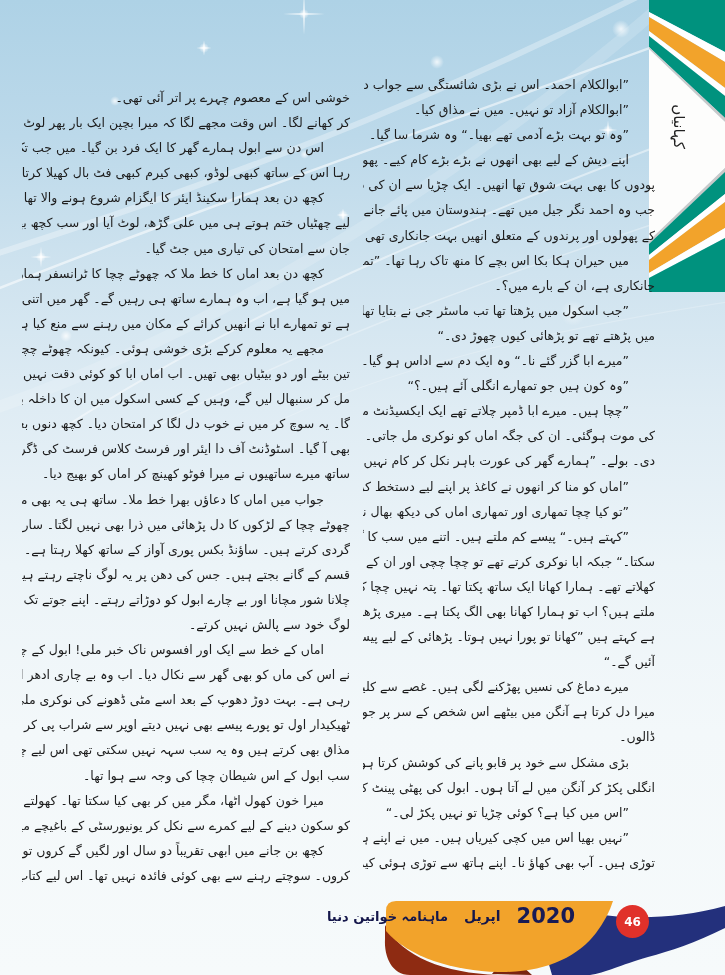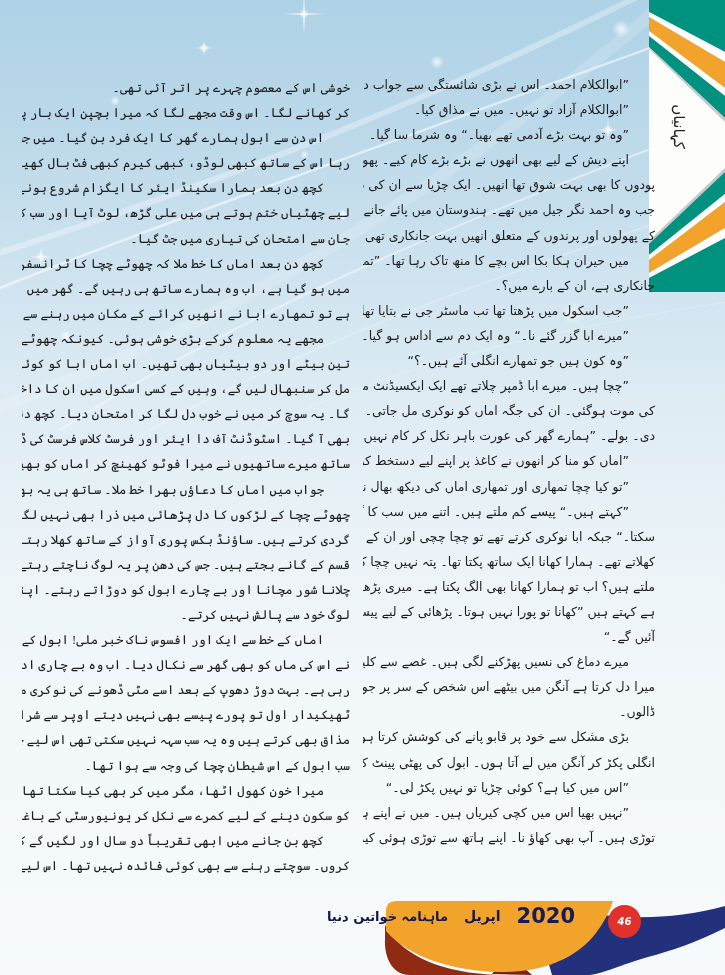--- a/index.html
+++ b/index.html
@@ -25,38 +25,38 @@
   .tab-label{
     position:absolute;top:104px;right:36px;width:20px;height:70px;
     transform:rotate(90deg);transform-origin:center;
     font-size:15px;color:#222;white-space:nowrap;text-align:center;line-height:70px;
   }
 
   
   .columns{position:absolute;top:70px;right:0;left:0;}
   .col{position:absolute;direction:rtl;color:#1d1d1d;font-size:12.5px;}
   .col-right{top:2px;right:70px;width:292px;}
-  .col-left{top:6px;right:375px;width:328px;font-family:Liberation Serif, serif;}
+  .col-left{top:15px;right:375px;width:328px;}
   .line{height:25.1px;line-height:25.1px;white-space:nowrap;overflow:hidden;text-align:right;}
   .line.indent{padding-right:26px;}
 
   
   .footer{position:absolute;left:380px;top:895px;width:345px;height:80px;}
   .footer svg{position:absolute;left:0;top:0;}
   .footer-text{
     position:absolute;right:150px;top:9px;height:24px;display:flex;direction:rtl;
     align-items:center;gap:16px;color:#15174b;font-weight:bold;white-space:nowrap;
   }
   .footer-year{font-size:21px;color:#181b55;}
   .footer-month{font-size:14px;text-align:right;}
   .footer-mag{font-size:13px;}
   .page-circle{
-    position:absolute;left:228px;top:10px;width:33px;height:33px;border-radius:50%;
-    background:#e0312a;color:#ffffff;font-weight:bold;font-size:10px;
-    display:flex;align-items:center;justify-content:center;font-style:italic;
+    position:absolute;left:236px;top:10px;width:33px;height:33px;border-radius:50%;
+    background:#e0312a;color:#ffffff;font-weight:bold;font-size:12px;
+    display:flex;align-items:center;justify-content:center;
   }
 </style>
 </head>
 <body>
 
 <div class="page">
 
   <svg class="swirls" width="725" height="430" viewBox="0 0 725 430">
     <path d="M-40,420 C240,330 520,140 735,-60" fill="none" stroke="#ffffff" stroke-width="12" opacity="0.16"></path>
     <path d="M-30,300 C180,215 400,140 740,15" fill="none" stroke="#ffffff" stroke-width="2.5" opacity="0.55"></path>
@@ -112,20 +112,21 @@
         <div class="line indent">”ابوالکلام احمد۔ اس نے بڑی شائستگی سے جواب دیا۔</div>
         <div class="line indent">”ابوالکلام آزاد تو نہیں۔ میں نے مذاق کیا۔</div>
         <div class="line indent">”وہ تو بہت بڑے آدمی تھے بھیا۔“ وہ شرما سا گیا۔</div>
         <div class="line indent">اپنے دیش کے لیے بھی انھوں نے بڑے بڑے کام کیے۔ پھول</div>
         <div class="line">پودوں کا بھی بہت شوق تھا انھیں۔ ایک چڑیا سے ان کی دوستی بھی ہوگئی تھی</div>
         <div class="line">جب وہ احمد نگر جیل میں تھے۔ ہندوستان میں پائے جانے والے ہر طرح</div>
         <div class="line">کے پھولوں اور پرندوں کے متعلق انھیں بہت جانکاری تھی۔“</div>
         <div class="line indent">میں حیران ہکا بکا اس بچے کا منھ تاک رہا تھا۔ ”تمھیں اتنی ساری</div>
         <div class="line">جانکاری ہے، ان کے بارے میں؟۔</div>
         <div class="line indent">”جب اسکول میں پڑھتا تھا تب ماسٹر جی نے بتایا تھا۔“ تم اسکول</div>
+        <div class="line">میں پڑھتے تھے تو پڑھائی کیوں چھوڑ دی۔“</div>
         <div class="line indent">”میرے ابا گزر گئے نا۔“ وہ ایک دم سے اداس ہو گیا۔</div>
         <div class="line indent">”وہ کون ہیں جو تمھارے انگلی آئے ہیں۔؟“</div>
         <div class="line indent">”چچا ہیں۔ میرے ابا ڈمپر چلاتے تھے ایک ایکسیڈنٹ میں ان</div>
         <div class="line">کی موت ہوگئی۔ ان کی جگہ اماں کو نوکری مل جاتی۔ لیکن چچا نے نہیں کرنے</div>
         <div class="line">دی۔ بولے۔ ”ہمارے گھر کی عورت باہر نکل کر کام نہیں کرے گی۔“</div>
         <div class="line indent">”اماں کو منا کر انھوں نے کاغذ پر اپنے لیے دستخط کرا لیے۔“</div>
         <div class="line indent">”تو کیا چچا تمھاری اور تمھاری اماں کی دیکھ بھال نہیں کرتے؟“</div>
         <div class="line indent">”کہتے ہیں۔“ پیسے کم ملتے ہیں۔ اتنے میں سب کا گزارا نہیں ہو</div>
         <div class="line">سکتا۔“ جبکہ ابا نوکری کرتے تھے تو چچا چچی اور ان کے تمام بال بچوں کو وہ</div>
         <div class="line">کھلاتے تھے۔ ہمارا کھانا ایک ساتھ پکتا تھا۔ پتہ نہیں چچا کو کم پیسے کیوں</div>

